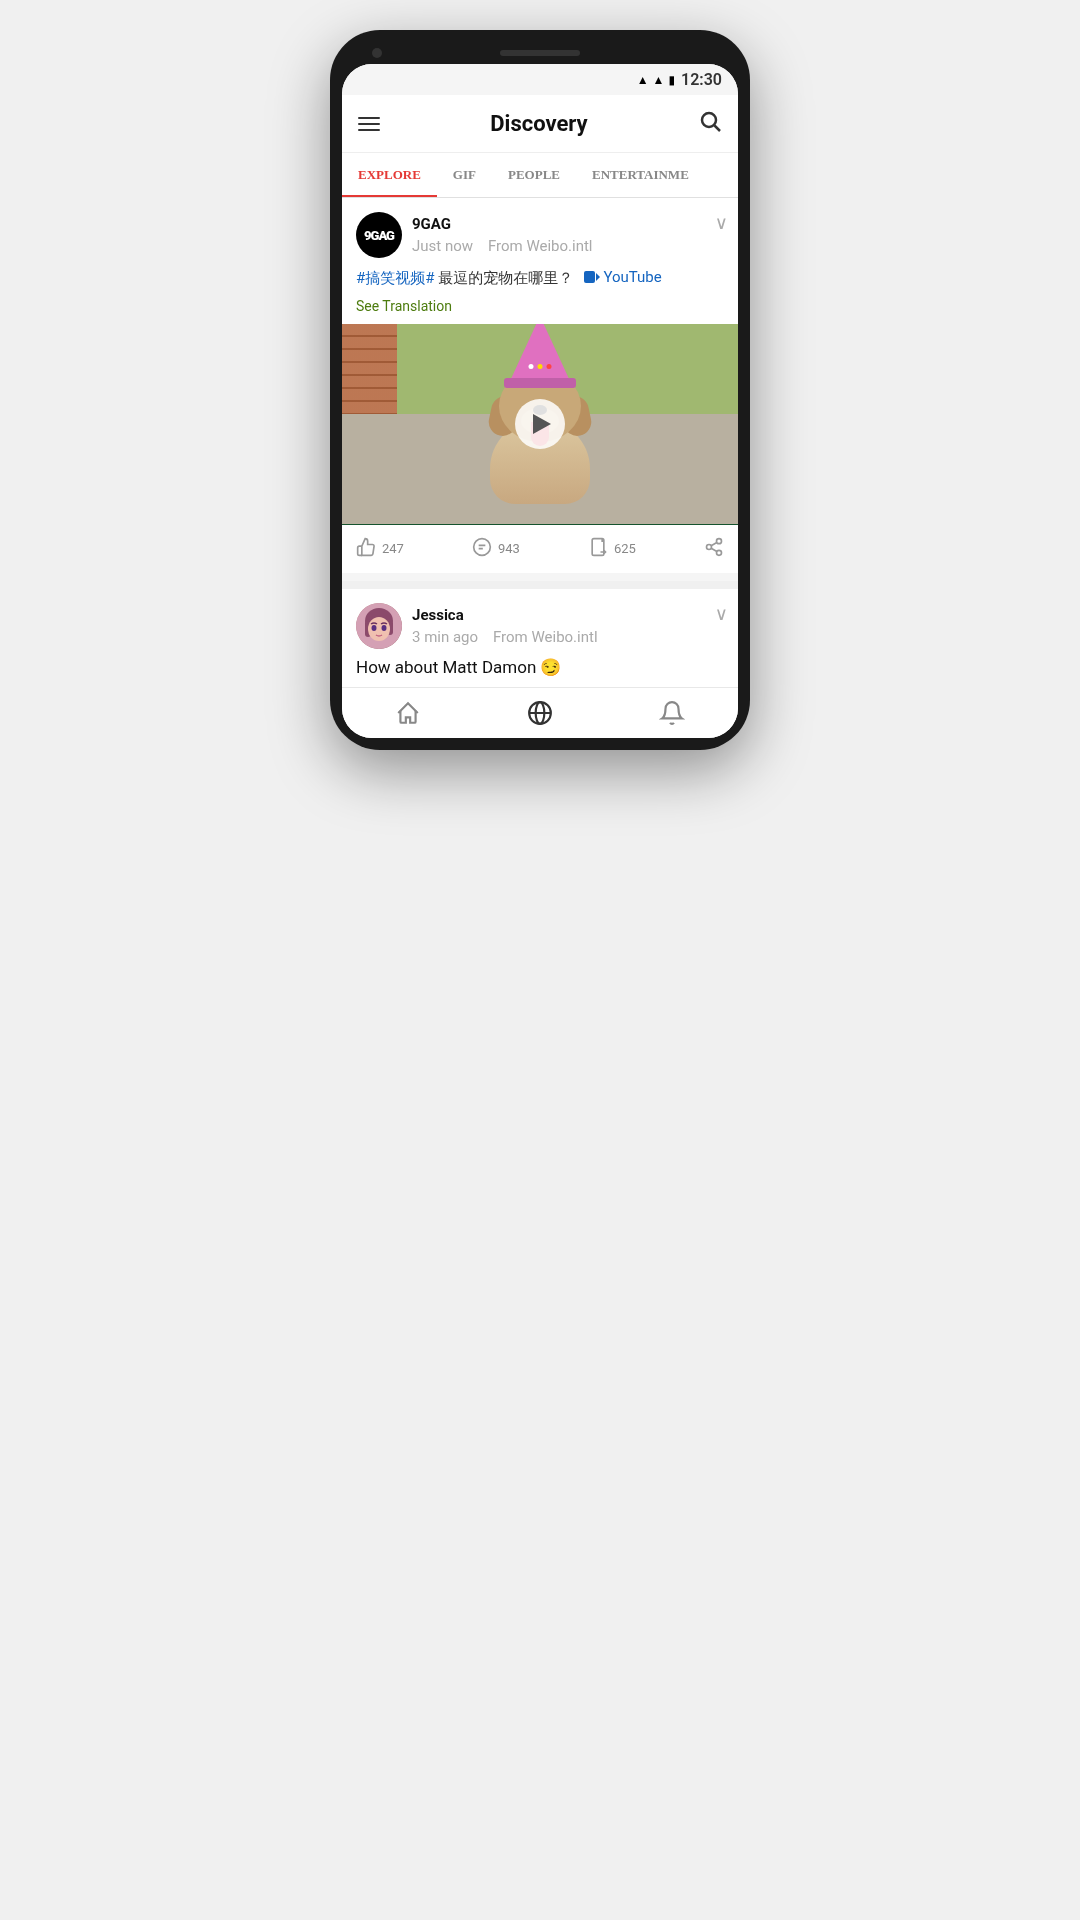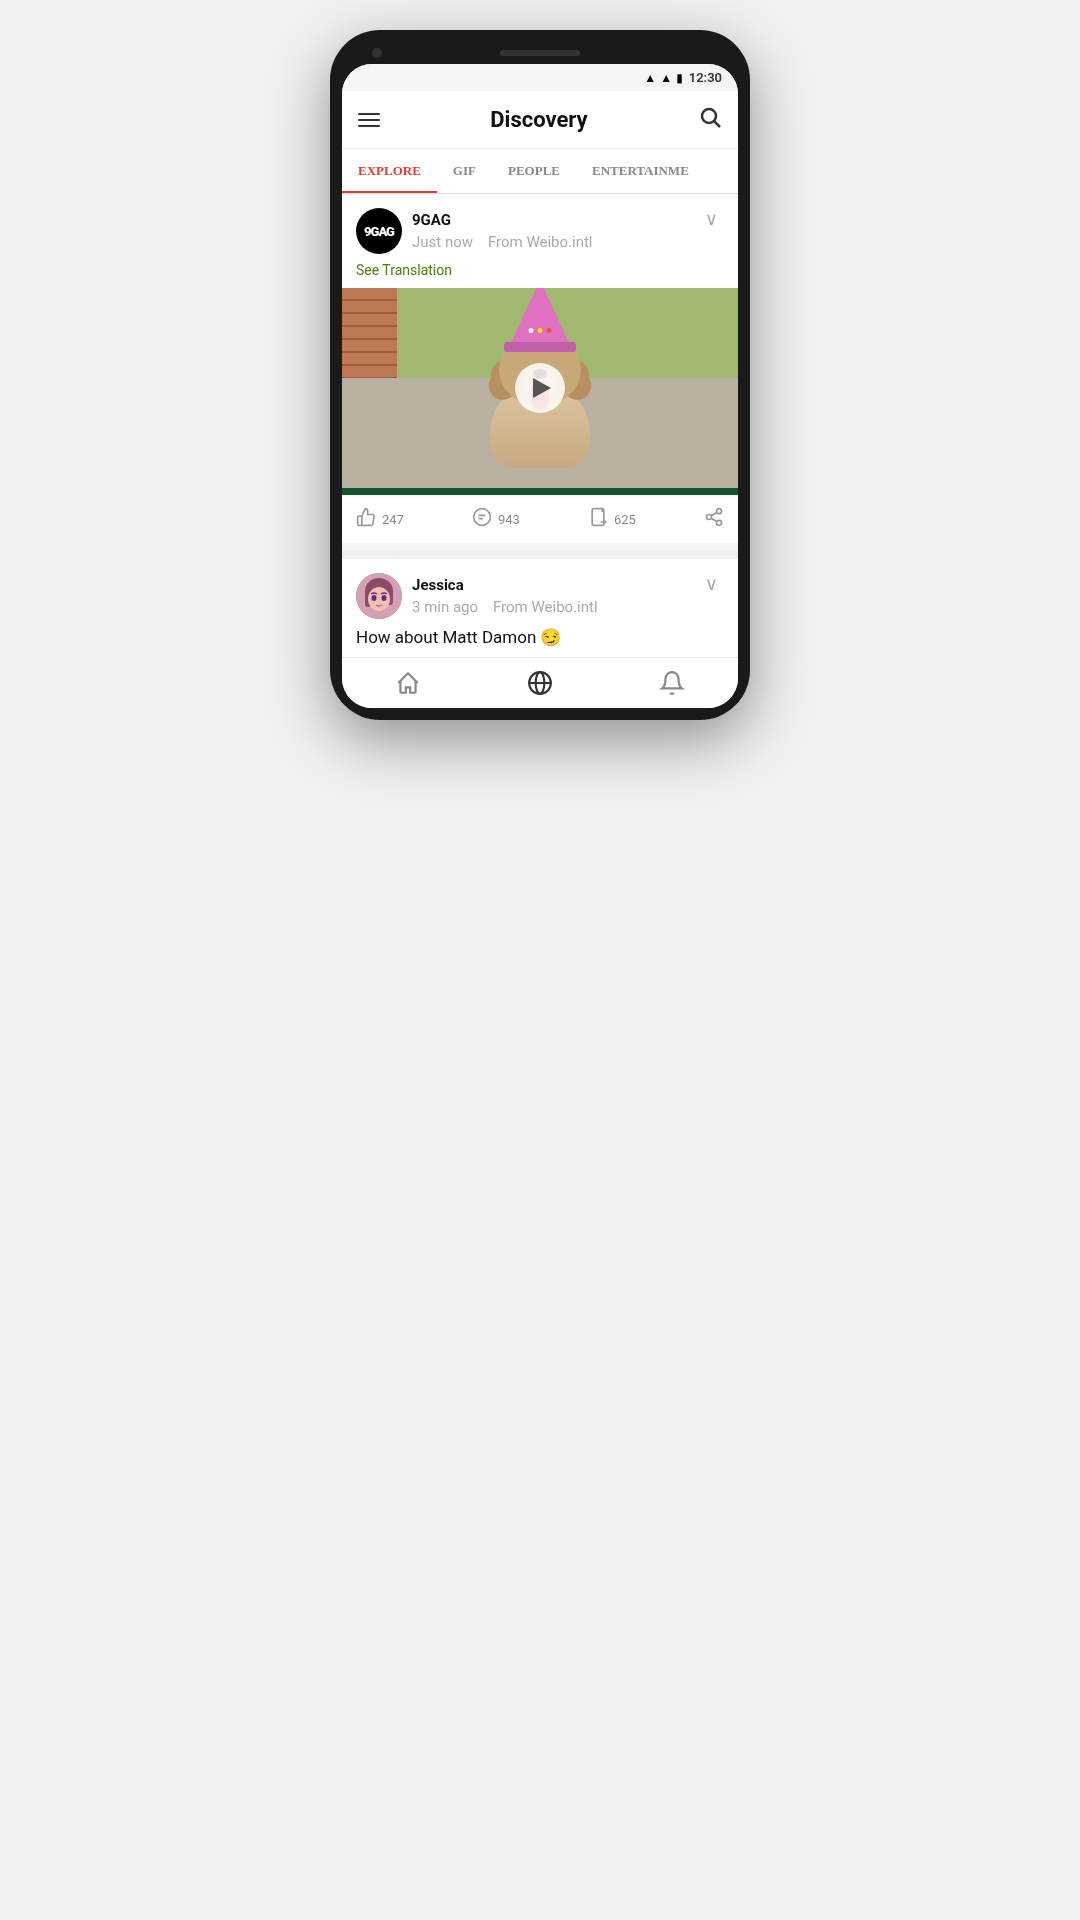--- a/index.html
+++ b/index.html
@@ -74,21 +74,21 @@
     }
     .status-icons {
       display: flex;
       align-items: center;
       gap: 4px;
     }
     .wifi-icon { font-size: 12px; }
     .signal-icon { font-size: 12px; }
     .battery-icon { font-size: 12px; }
     .status-time {
-      font-size: 13px;
+      font-size: 16px;
       font-weight: 600;
       color: #333;
     }
     
     .app-header {
       background: #fff;
       display: flex;
       align-items: center;
       justify-content: space-between;
       padding: 14px 16px;
@@ -152,21 +152,21 @@
     }
     
     .post-card {
       background: #fff;
       margin-bottom: 8px;
     }
     .post-header {
       display: flex;
       align-items: flex-start;
       justify-content: space-between;
-      padding: 14px 20px 8px 14px;
+      padding: 14px 10px 8px 14px;
     }
     .post-user {
       display: flex;
       align-items: center;
       gap: 10px;
     }
     .user-info {}
     .user-name {
       font-size: 15px;
       font-weight: 700;
@@ -227,21 +227,21 @@
       border-bottom: 10px solid transparent;
       border-left: 18px solid #555;
       margin-left: 4px;
     }
     
     .action-bar {
       display: flex;
       align-items: center;
       padding: 12px 14px;
       gap: 0;
-      border-top: 7px solid #14532d;
+      border-top: 1px solid #14532d;
     }
     .action-btn {
       display: flex;
       align-items: center;
       gap: 6px;
       color: #888;
       font-size: 13px;
       cursor: pointer;
       flex: 1;
     }
@@ -375,20 +375,32 @@
                 <div class="user-meta">
                   <span>Just now</span>
                   &nbsp;&nbsp;
                   <span>From Weibo.intl</span>
                 </div>
               </div>
             </div>
             <div class="post-collapse">∨</div>
           </div>
 
+          <div class="post-text">
+            <span class="post-hashtag">#搞笑视频#</span>
+            <span> 最逗的宠物在哪里？</span>
+            &nbsp;
+            <span style="display:inline-flex;align-items:center;gap:3px;">
+              <svg width="16" height="12" viewBox="0 0 16 12" fill="#1565c0" style="vertical-align:middle">
+                <rect x="0" y="0" width="11" height="12" rx="2"></rect>
+                <polygon points="12,2 16,6 12,10" fill="#1565c0"></polygon>
+              </svg>
+              <span class="post-link" style="color:#1565c0">YouTube</span>
+            </span>
+          </div>
           <div class="post-translation">See Translation</div>
 
           <div class="post-image">
 
             <div style="position:absolute;top:0;left:0;width:100%;height:100%;background:#a0b870;"></div>
 
             <div style="position:absolute;top:0;left:0;width:55px;height:100%;background:repeating-linear-gradient(180deg,#c07050 0,#c07050 11px,#a05030 11px,#a05030 13px);opacity:0.9;"></div>
 
             <div style="position:absolute;bottom:0;left:0;right:0;height:55%;background:#b8b0a0;"></div>
 

